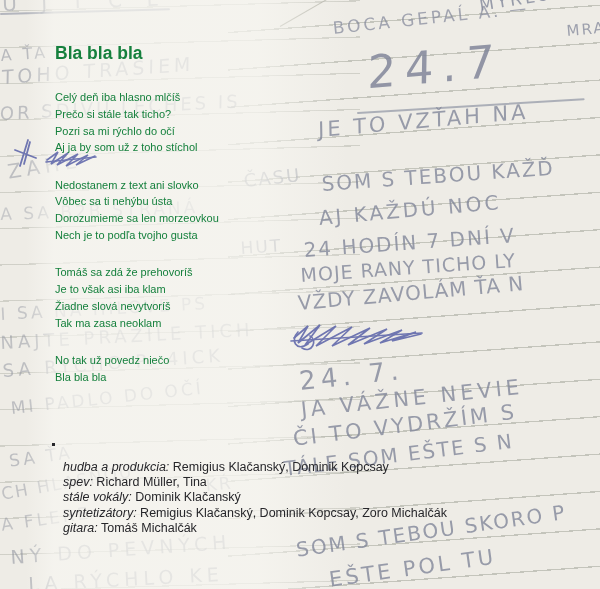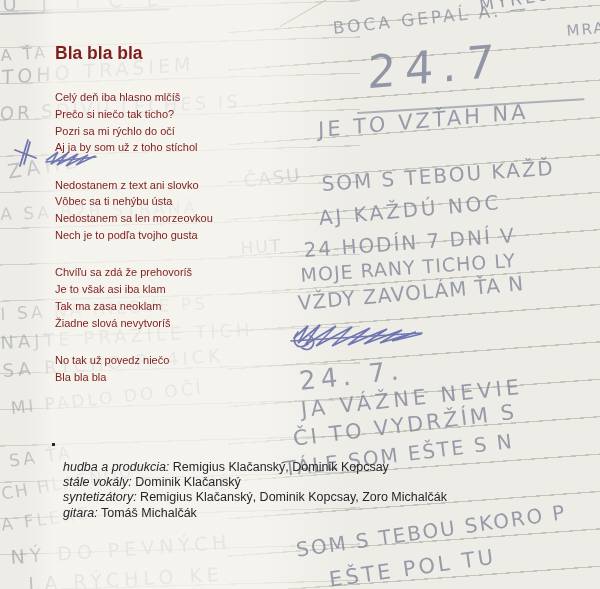--- a/index.html
+++ b/index.html
@@ -33,21 +33,21 @@
   
   .hw{
     position:absolute;white-space:nowrap;
     font-family:"DejaVu Sans",sans-serif;
     color:#82879a;transform-origin:left top;line-height:1;
   }
   .hw-l{color:#8d919d;}
   .stroke{position:absolute;background:#9ba0ad;transform-origin:left center;border-radius:2px;}
   .scribble{position:absolute;}
   
-  .print{position:absolute;left:55px;top:44px;color:#7f1d1d;}
+  .print{position:absolute;left:55px;top:44px;color:#15803d;}
   .title{font-size:17.5px;line-height:19px;font-weight:bold;margin:0 0 26px 0;}
   .stanza{font-size:11px;line-height:16.8px;margin:0 0 20.5px 0;}
   .stanza div{white-space:nowrap;}
   .dot{position:absolute;left:52px;top:443px;width:3px;height:3px;background:#26262a;}
   .credits{position:absolute;left:52px;top:460px;font-size:12.5px;line-height:15.2px;color:#26262a;}
   .credits div{white-space:nowrap;margin-left:11px;}
   .credits i{font-style:italic;}
 </style>
 </head>
 <body>
@@ -121,44 +121,45 @@
       <path d="M10,20 C2,28 8,40 20,32"></path>
       <path d="M3,29 L134,21"></path>
       <path d="M14,36 C24,42 30,28 22,24"></path>
     </g>
   </svg>
 
   <div class="print">
     <h1 class="title">Bla bla bla</h1>
     <div class="stanza">
       <div>Celý deň iba hlasno mlčíš</div>
-      <div>Prečo si niečo tak ticho?</div>
+      <div>Prečo si stále tak ticho?</div>
       <div>Pozri sa mi rýchlo do očí</div>
       <div>Aj ja by som už z toho stíchol</div>
     </div>
     <div class="stanza">
       <div>Nedostanem z text ani slovko</div>
       <div>Vôbec sa ti nehýbu ústa</div>
-      <div>Nedostanem sa len morzeovkou</div>
+      <div>Dorozumieme sa len morzeovkou</div>
       <div>Nech je to podľa tvojho gusta</div>
     </div>
     <div class="stanza">
-      <div>Chvíľu sa zdá že prehovoríš</div>
+      <div>Tomáš sa zdá že prehovoríš</div>
       <div>Je to však asi iba klam</div>
+      <div>Žiadne slová nevytvoríš</div>
       <div>Tak ma zasa neoklam</div>
-      <div>Žiadne slová nevytvoríš</div>
     </div>
     <div class="stanza">
       <div>No tak už povedz niečo</div>
       <div>Bla bla bla</div>
     </div>
   </div>
 
   <div class="dot"></div>
 
   <div class="credits">
     <div><i>hudba a produkcia:</i><span> Remigius Klačanský, Dominik Kopcsay</span></div>
+    <div><i>spev:</i><span> Richard Müller, Tina</span></div>
     <div><i>stále vokály:</i><span> Dominik Klačanský</span></div>
     <div><i>syntetizátory:</i><span> Remigius Klačanský, Dominik Kopcsay, Zoro Michalčák</span></div>
     <div><i>gitara:</i><span> Tomáš Michalčák</span></div>
   </div>
 
 </div>
 
 </body></html>

